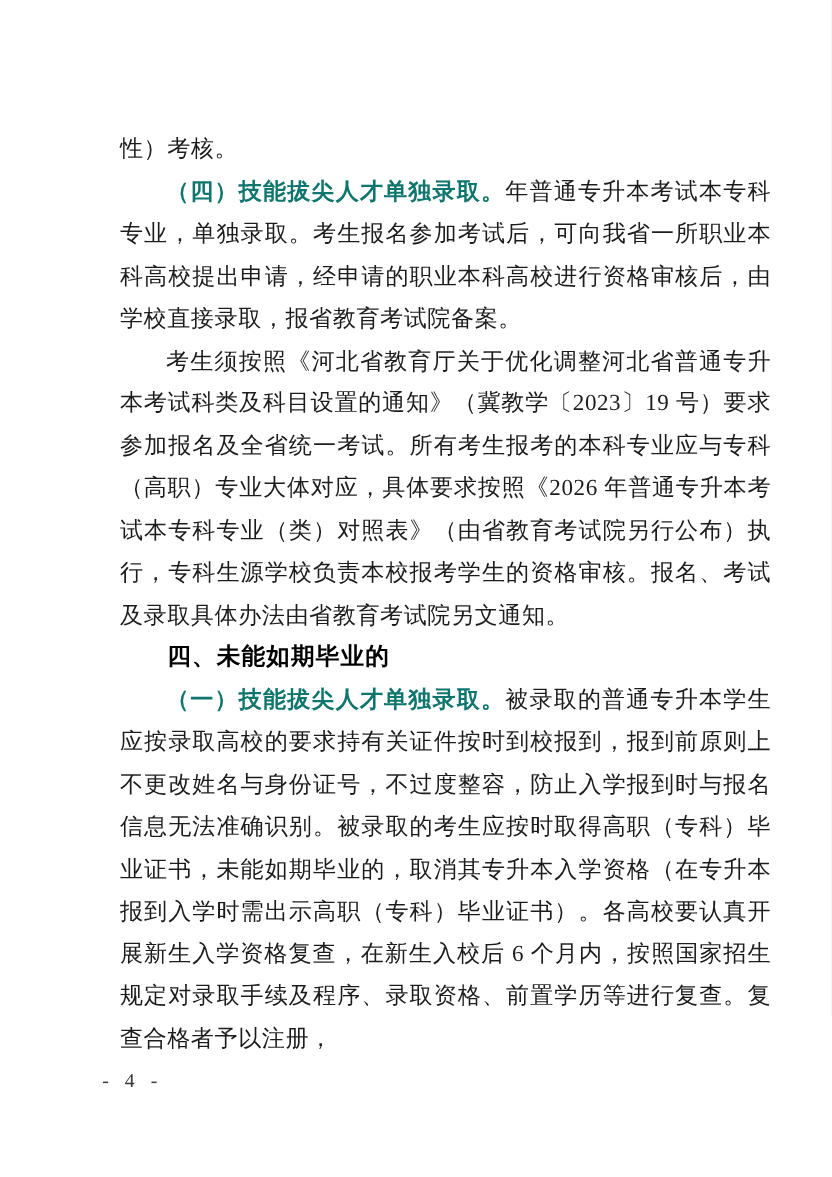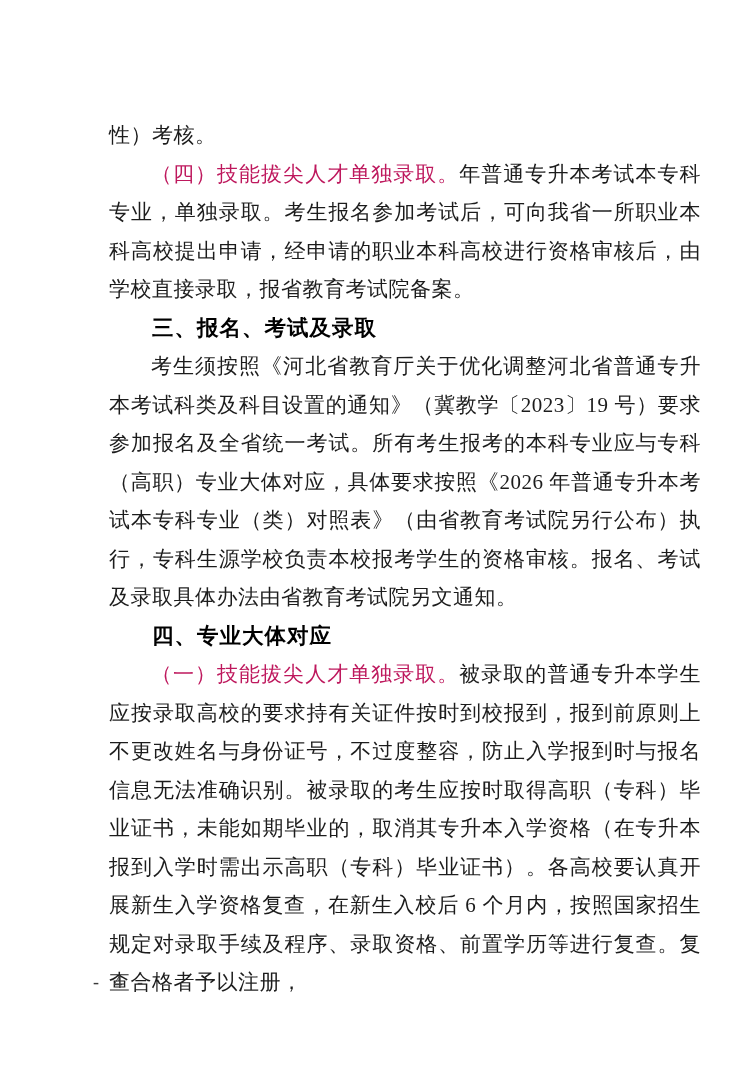--- a/index.html
+++ b/index.html
@@ -42,22 +42,22 @@
     font-family: "Liberation Sans", "DejaVu Sans", sans-serif;
     font-weight: bold;
     font-size: 21.5px;
     line-height: 38.5px;
     text-indent: 2em;
     color: #000000;
     letter-spacing: 1px;
     text-align: left;
   }
   .lead {
-    font-weight: 400;
-    color: #be185d;
+    font-weight: 700;
+    color: #0f766e;
   }
   .body-text {
     font-weight: normal;
   }
   .footer {
     position: absolute;
     left: 93px;
     top: 970px;
     font-size: 18px;
     line-height: 24px;
@@ -66,19 +66,18 @@
     font-family: "Liberation Serif", "DejaVu Serif", serif;
   }
 </style>
 </head>
 <body>
 
 <div class="page">
   <div class="content">
       <p class="para"><span class="body-text">性）考核。</span></p>
       <p class="para indented"><span class="lead">（四）技能拔尖人才单独录取。</span><span class="body-text">年普通专升本考试本专科专业，单独录取。考生报名参加考试后，可向我省一所职业本科高校提出申请，经申请的职业本科高校进行资格审核后，由学校直接录取，报省教育考试院备案。</span></p>
-      <h2 class="heading">三、报名、考试及录取</h2>
       <p class="para indented"><span class="body-text">考生须按照《河北省教育厅关于优化调整河北省普通专升本考试科类及科目设置的通知》（冀教学〔2023〕19 号）要求参加报名及全省统一考试。所有考生报考的本科专业应与专科（高职）专业大体对应，具体要求按照《2026 年普通专升本考试本专科专业（类）对照表》（由省教育考试院另行公布）执行，专科生源学校负责本校报考学生的资格审核。报名、考试及录取具体办法由省教育考试院另文通知。</span></p>
-      <h2 class="heading">四、专业大体对应</h2>
+      <h2 class="heading">四、未能如期毕业的</h2>
       <p class="para indented"><span class="lead">（一）技能拔尖人才单独录取。</span><span class="body-text">被录取的普通专升本学生应按录取高校的要求持有关证件按时到校报到，报到前原则上不更改姓名与身份证号，不过度整容，防止入学报到时与报名信息无法准确识别。被录取的考生应按时取得高职（专科）毕业证书，未能如期毕业的，取消其专升本入学资格（在专升本报到入学时需出示高职（专科）毕业证书）。各高校要认真开展新生入学资格复查，在新生入校后 6 个月内，按照国家招生规定对录取手续及程序、录取资格、前置学历等进行复查。复查合格者予以注册，</span></p>
     </div>
   <div class="footer">- 4 -</div>
 </div>
 
 </body></html>

